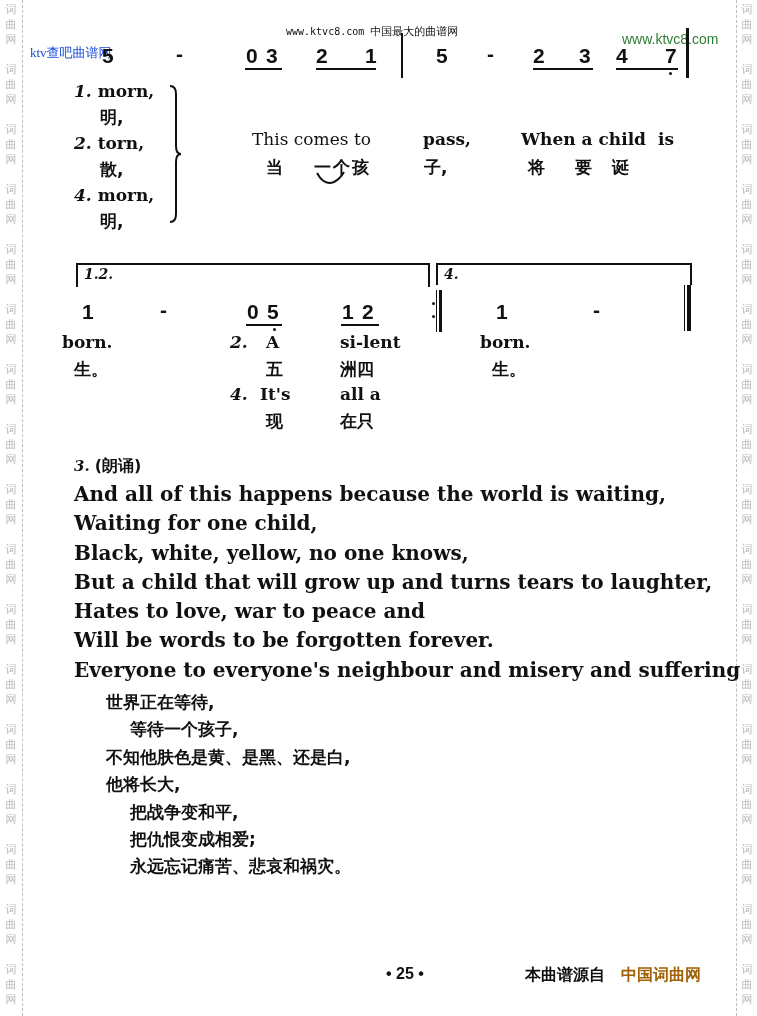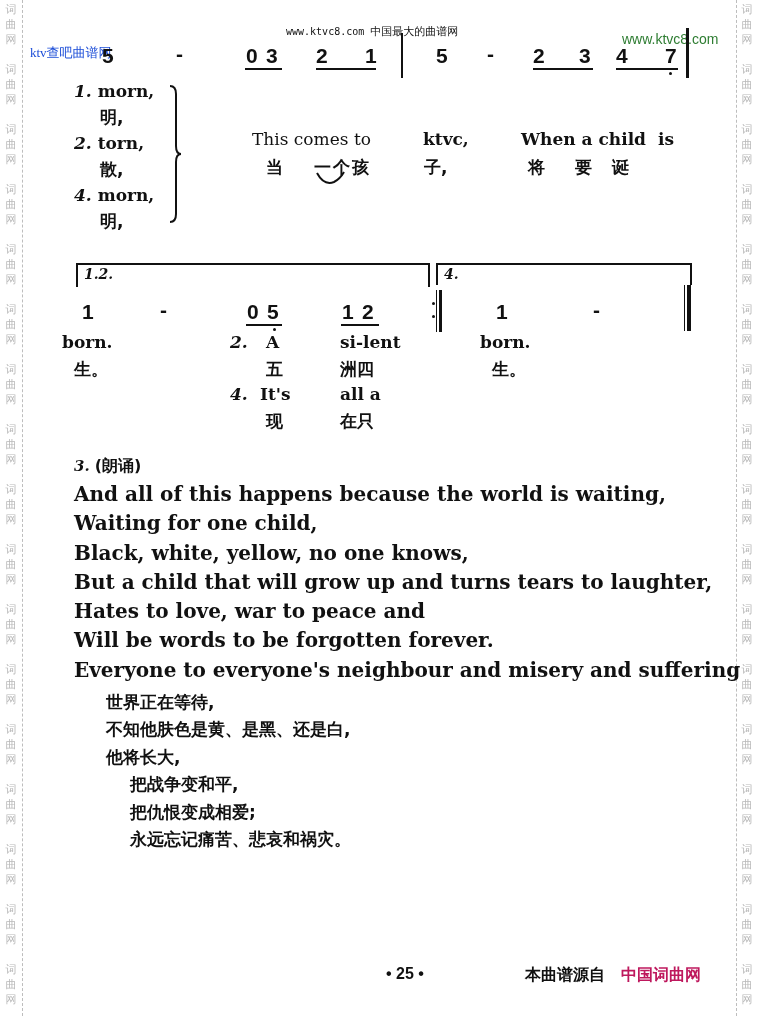--- a/index.html
+++ b/index.html
@@ -34,21 +34,21 @@
   .volta-l { border-left: 2px solid #111; }
   .volta-r { border-right: 2px solid #111; }
   .volta-label { position: absolute; font-size: 14px; font-style: italic; font-weight: bold; }
 
   .recite { position: absolute; left: 74px; font-size: 20px; font-weight: bold; line-height: 29.3px; }
   .recite-cn { position: absolute; left: 74px; font-family: "DejaVu Sans", sans-serif; font-size: 17px; font-weight: bold; line-height: 27.4px; margin-left: 32px; }
   .indent { padding-left: 24px; }
 
   .pageno { left: 386px; top: 965px; font-family: "Liberation Sans", sans-serif; font-weight: bold; font-size: 16px; }
   .source { left: 525px; top: 965px; font-family: "DejaVu Sans", sans-serif; font-weight: bold; font-size: 16px; }
-  .source .brand { color: #be185d; margin-left: 16px; }
+  .source .brand { color: #a16207; margin-left: 16px; }
 </style>
 </head>
 <body>
 
 <div class="side left" id="wmLeft">
     <div class="wm-group" style="top: 2px;">
       <div>词</div>
       <div>曲</div>
       <div>网</div>
     </div>
@@ -265,21 +265,21 @@
   <div>
     <div class="lyr"><span class="ital">4.</span> <span>morn,</span></div>
     <div class="lyr-cn" style="padding-left:26px">明,</div>
   </div>
 </div>
 <svg class="brace" viewBox="0 0 14 140">
   <path d="M2 2 Q8 2 8 10 L8 62 Q8 70 13 70 Q8 70 8 78 L8 130 Q8 138 2 138" fill="none" stroke="#111" stroke-width="2"></path>
 </svg>
 
 <span class="abs lyr" style="left:252px;top:129px;font-weight:normal">This comes to</span>
-<span class="abs lyr" style="left:423px;top:129px">ktvc,</span>
+<span class="abs lyr" style="left:423px;top:129px">pass,</span>
 <span class="abs lyr" style="left:521px;top:129px">When a child</span>
 <span class="abs lyr" style="left:658px;top:129px">is</span>
 
 <span class="abs lyr-cn" style="left:266px;top:156px">当</span>
 <span class="abs lyr-cn" style="left:314px;top:156px;letter-spacing:2px">一个孩</span>
 <svg class="abs" style="left:314px;top:170px" width="34" height="16">
   <path d="M3 3 Q10 16 20 12 Q26 9 30 2" fill="none" stroke="#111" stroke-width="2"></path>
 </svg>
 <span class="abs lyr-cn" style="left:424px;top:156px">子,</span>
 <span class="abs lyr-cn" style="left:528px;top:156px">将</span>
@@ -343,20 +343,21 @@
   <div>Waiting for one child,</div>
   <div>Black, white, yellow, no one knows,</div>
   <div>But a child that will grow up and turns tears to laughter,</div>
   <div>Hates to love, war to peace and</div>
   <div>Will be words to be forgotten forever.</div>
   <div>Everyone to everyone's neighbour and misery and suffering</div>
 </div>
 
 <div class="recite-cn" style="top:689px">
   <div>世界正在等待,</div>
+  <div class="indent">等待一个孩子,</div>
   <div>不知他肤色是黄、是黑、还是白,</div>
   <div>他将长大,</div>
   <div class="indent">把战争变和平,</div>
   <div class="indent">把仇恨变成相爱;</div>
   <div class="indent">永远忘记痛苦、悲哀和祸灾。</div>
 </div>
 
 <div class="abs pageno">• 25 •</div>
 <div class="abs source">
   <span>本曲谱源自</span><span class="brand">中国词曲网</span>

